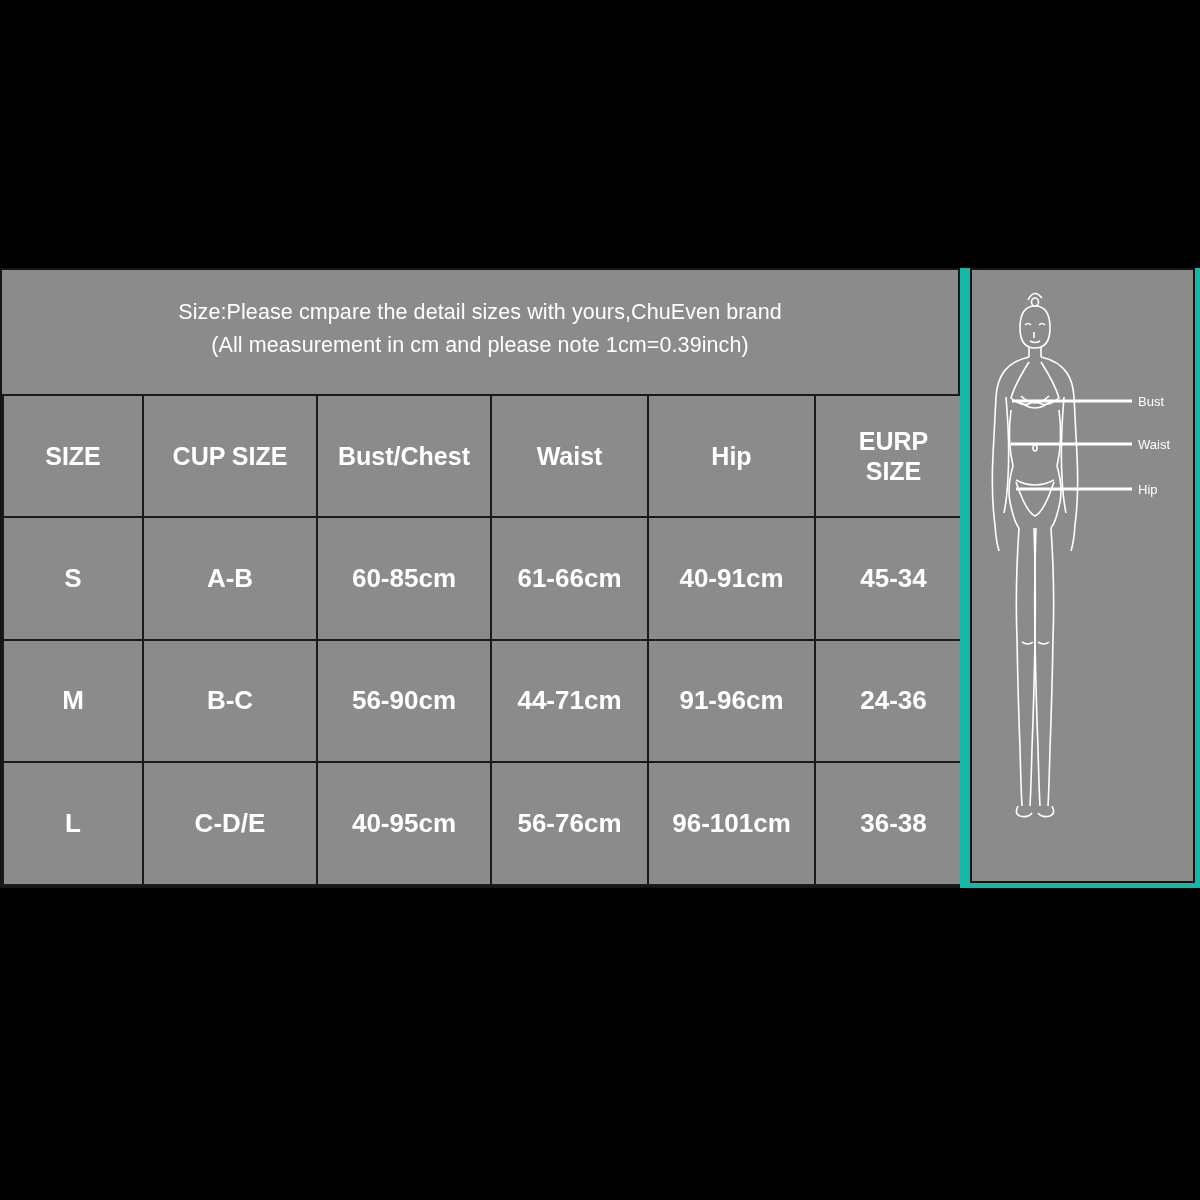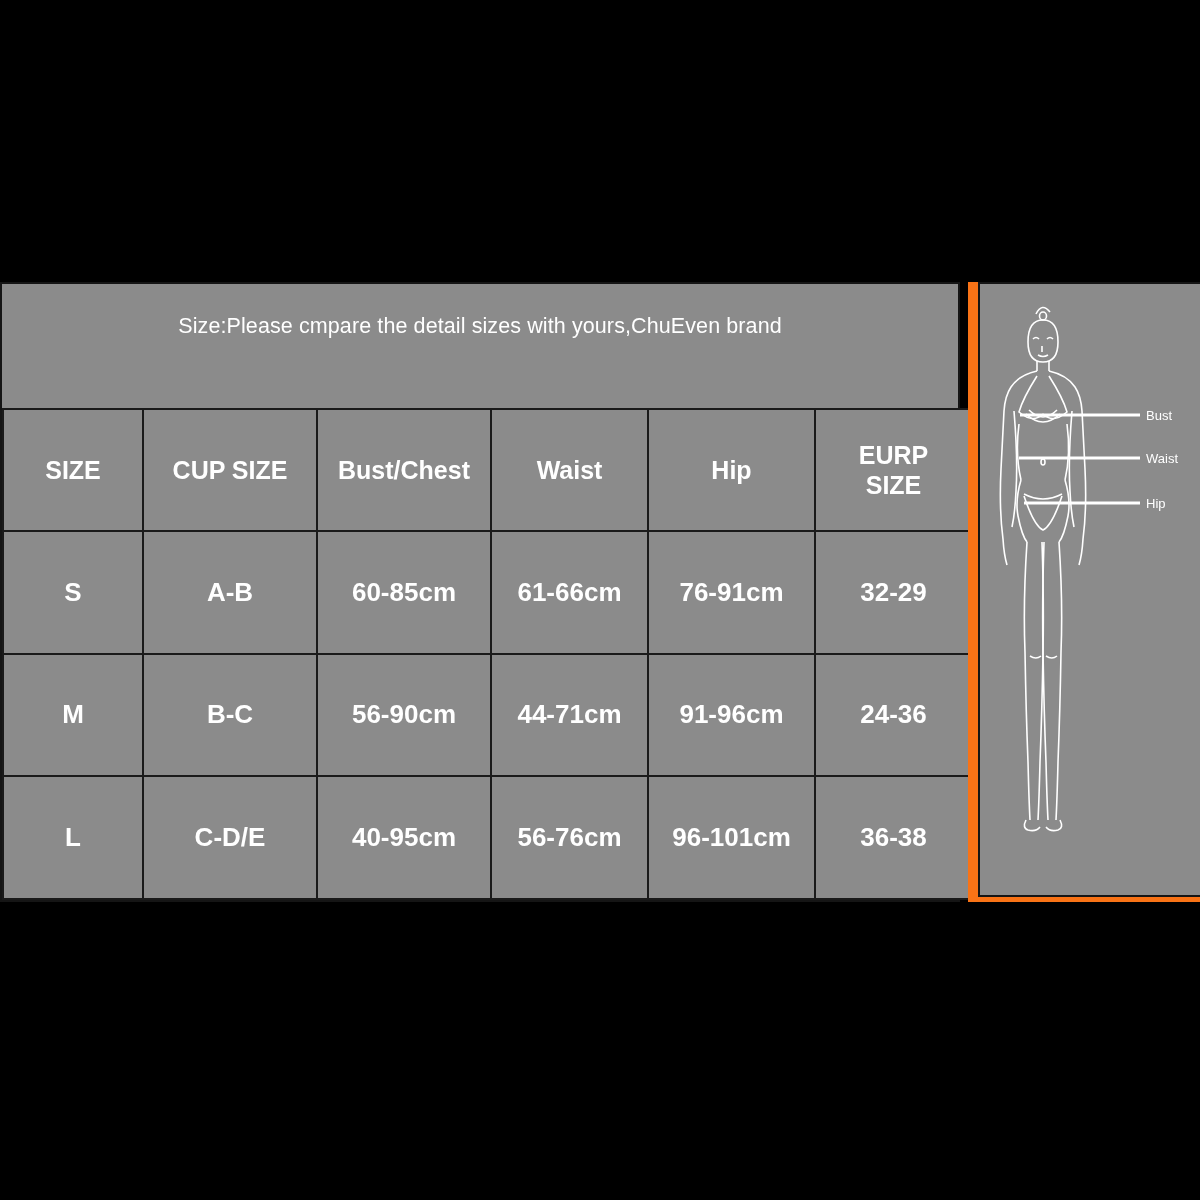--- a/index.html
+++ b/index.html
@@ -16,21 +16,21 @@
   #stage {
     position: relative;
     width: 1200px;
     height: 1200px;
     background: #000000;
   }
   
   #chart-band {
     position: absolute;
     left: 0;
-    top: 282px;
+    top: 268px;
     width: 1200px;
     height: 736px;
     display: flex;
     background: #000;
   }
   #table-area {
     width: 960px;
     height: 620px;
     background: #8b8b8b;
     box-sizing: border-box;
@@ -73,25 +73,24 @@
   th.col-waist,td.col-waist{ width: 155px; }
   th.col-hip,  td.col-hip  { width: 165px; }
   th.col-eur,  td.col-eur  { width: 155px; }
   .two-line { line-height: 30px; }
 
   
   #figure-area {
     width: 240px;
     height: 620px;
     position: relative;
-    background: #f97316;
+    background: #14b8a6;
     display: flex;
     align-items: flex-start;
     justify-content: center;
-    margin-left: 8px;
   }
   #figure-card {
     position: absolute;
     left: 10px;
     top: 0px;
     width: 225px;
     height: 615px;
     background: #8b8b8b;
     border: 2px solid #151515;
     box-sizing: border-box;
@@ -108,20 +107,21 @@
 <body>
 
 <div id="stage">
 
   <div id="chart-band">
 
     <div id="table-area">
 
       <div id="note">
         <div>Size:Please cmpare the detail sizes with yours,ChuEven brand</div>
+        <div>(All measurement in cm and please note 1cm=0.39inch)</div>
       </div>
 
       <table>
         <thead>
           <tr>
             <th class="col-size">SIZE</th>
             <th class="col-cup">CUP SIZE</th>
             <th class="col-bust">Bust/Chest</th>
             <th class="col-waist">Waist</th>
             <th class="col-hip">Hip</th>
@@ -130,22 +130,22 @@
               <div>SIZE</div>
             </th>
           </tr>
         </thead>
         <tbody>
           <tr>
             <td class="col-size">S</td>
             <td class="col-cup">A-B</td>
             <td class="col-bust">60-85cm</td>
             <td class="col-waist">61-66cm</td>
-            <td class="col-hip">76-91cm</td>
-            <td class="col-eur">32-29</td>
+            <td class="col-hip">40-91cm</td>
+            <td class="col-eur">45-34</td>
           </tr>
           <tr>
             <td class="col-size">M</td>
             <td class="col-cup">B-C</td>
             <td class="col-bust">56-90cm</td>
             <td class="col-waist">44-71cm</td>
             <td class="col-hip">91-96cm</td>
             <td class="col-eur">24-36</td>
           </tr>
           <tr>

